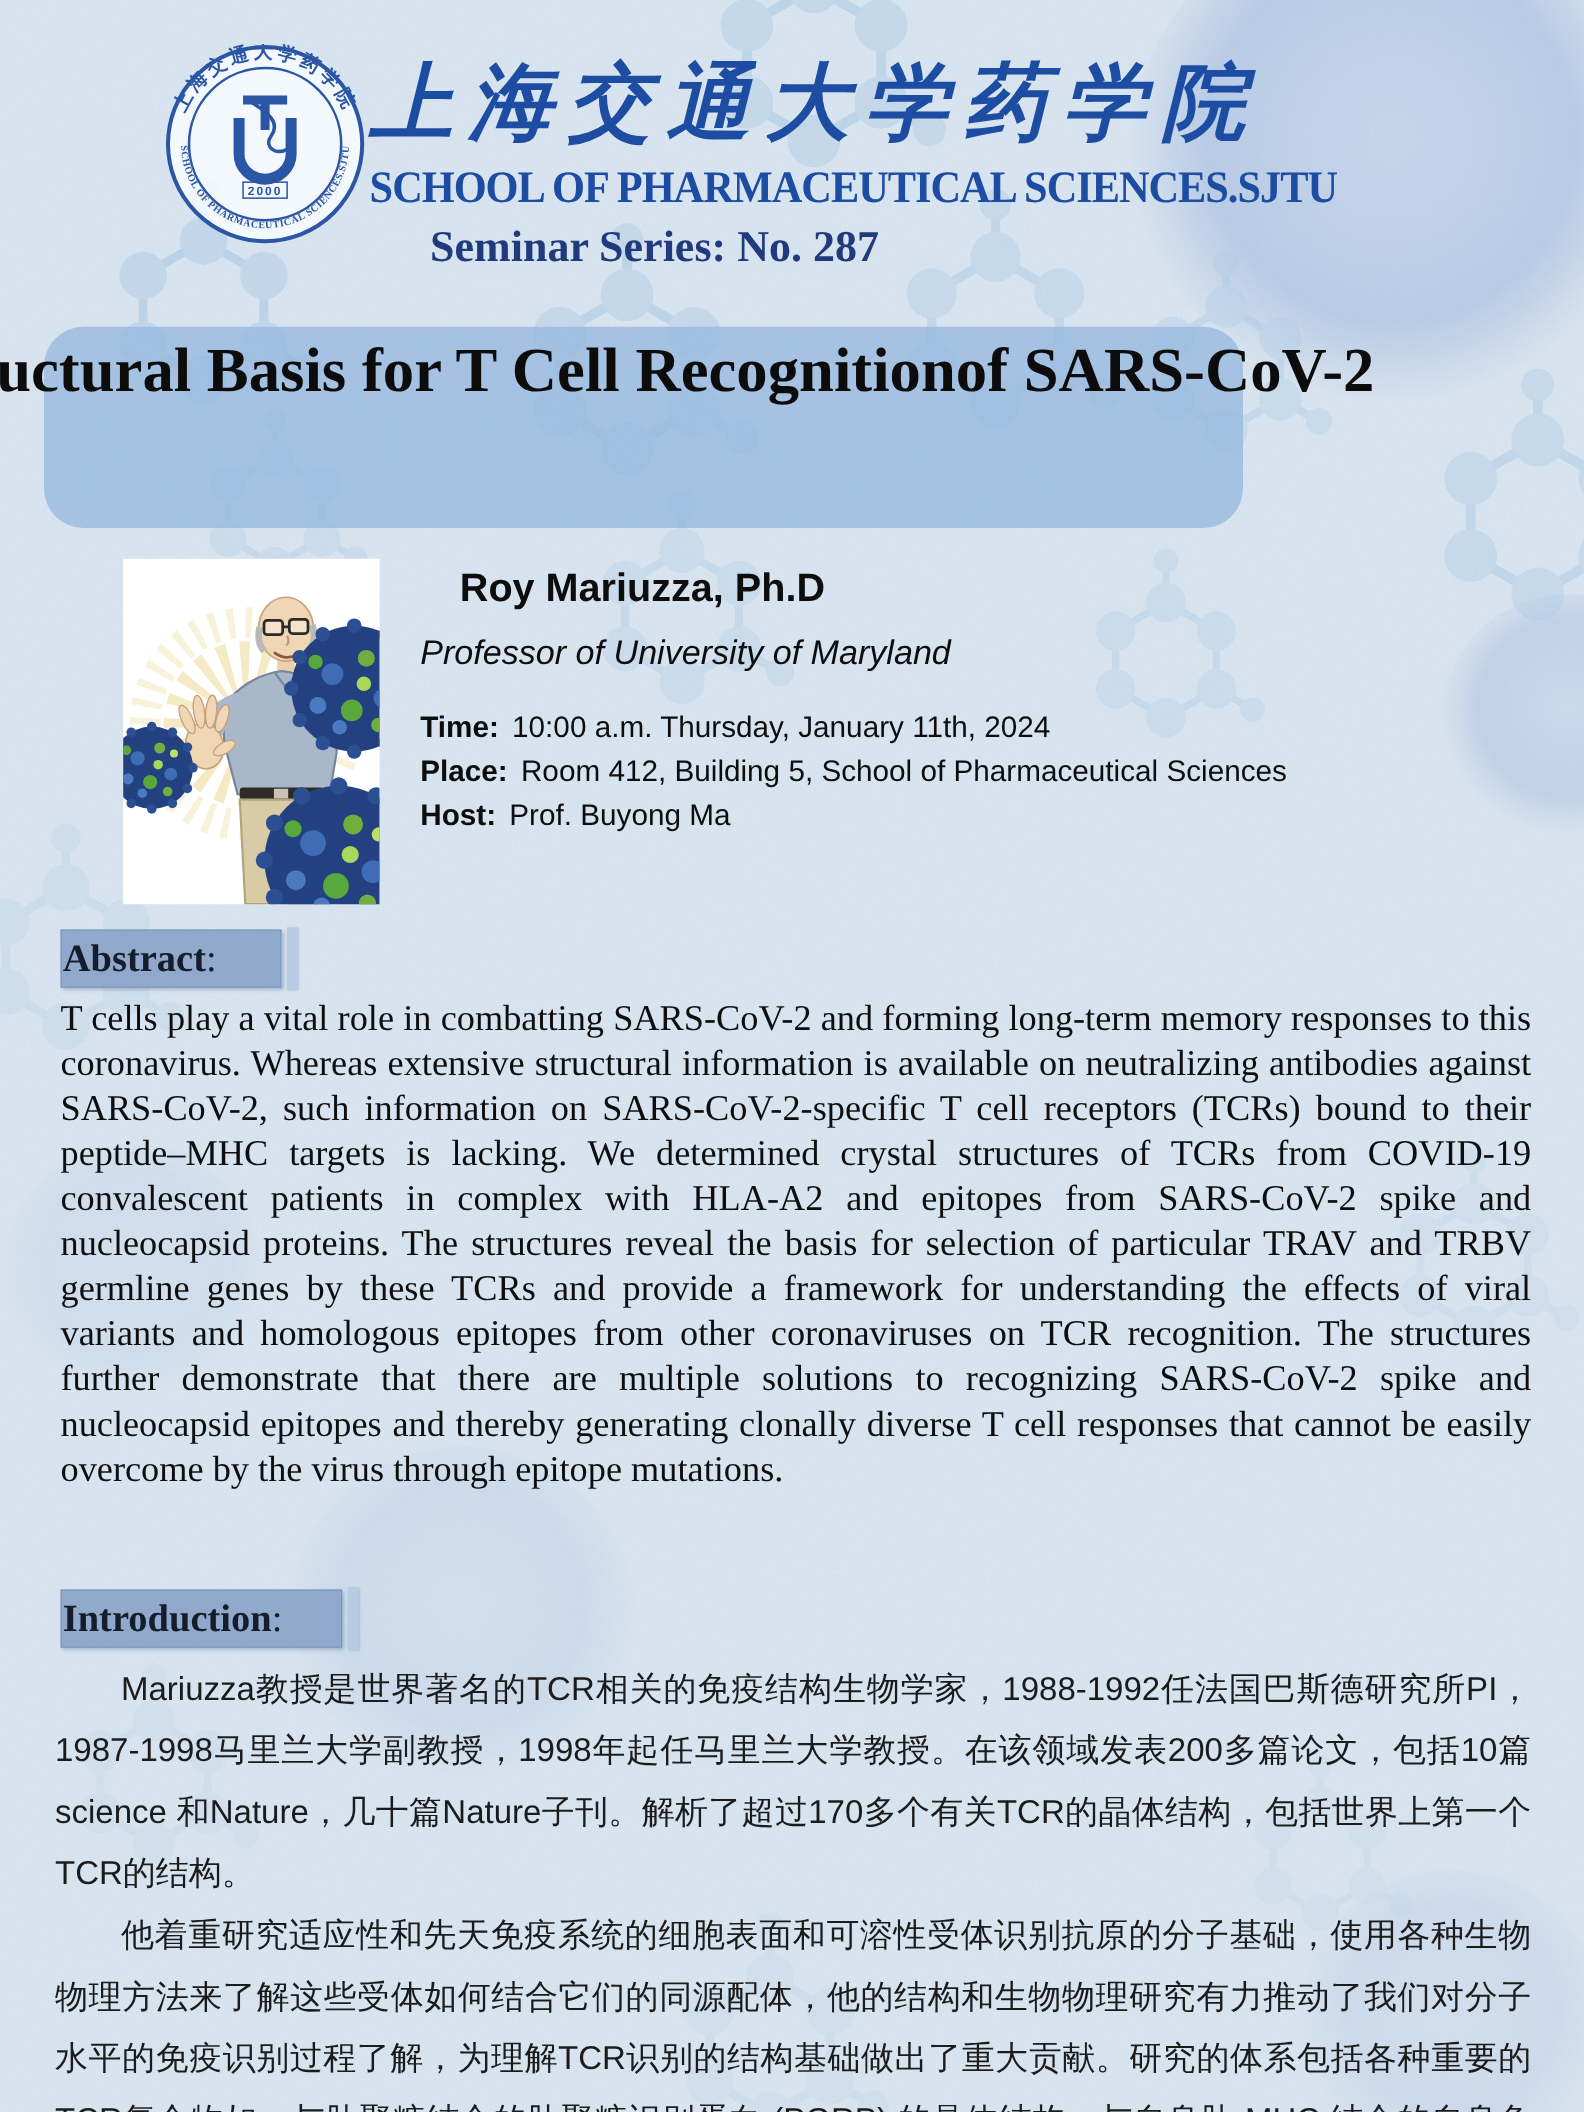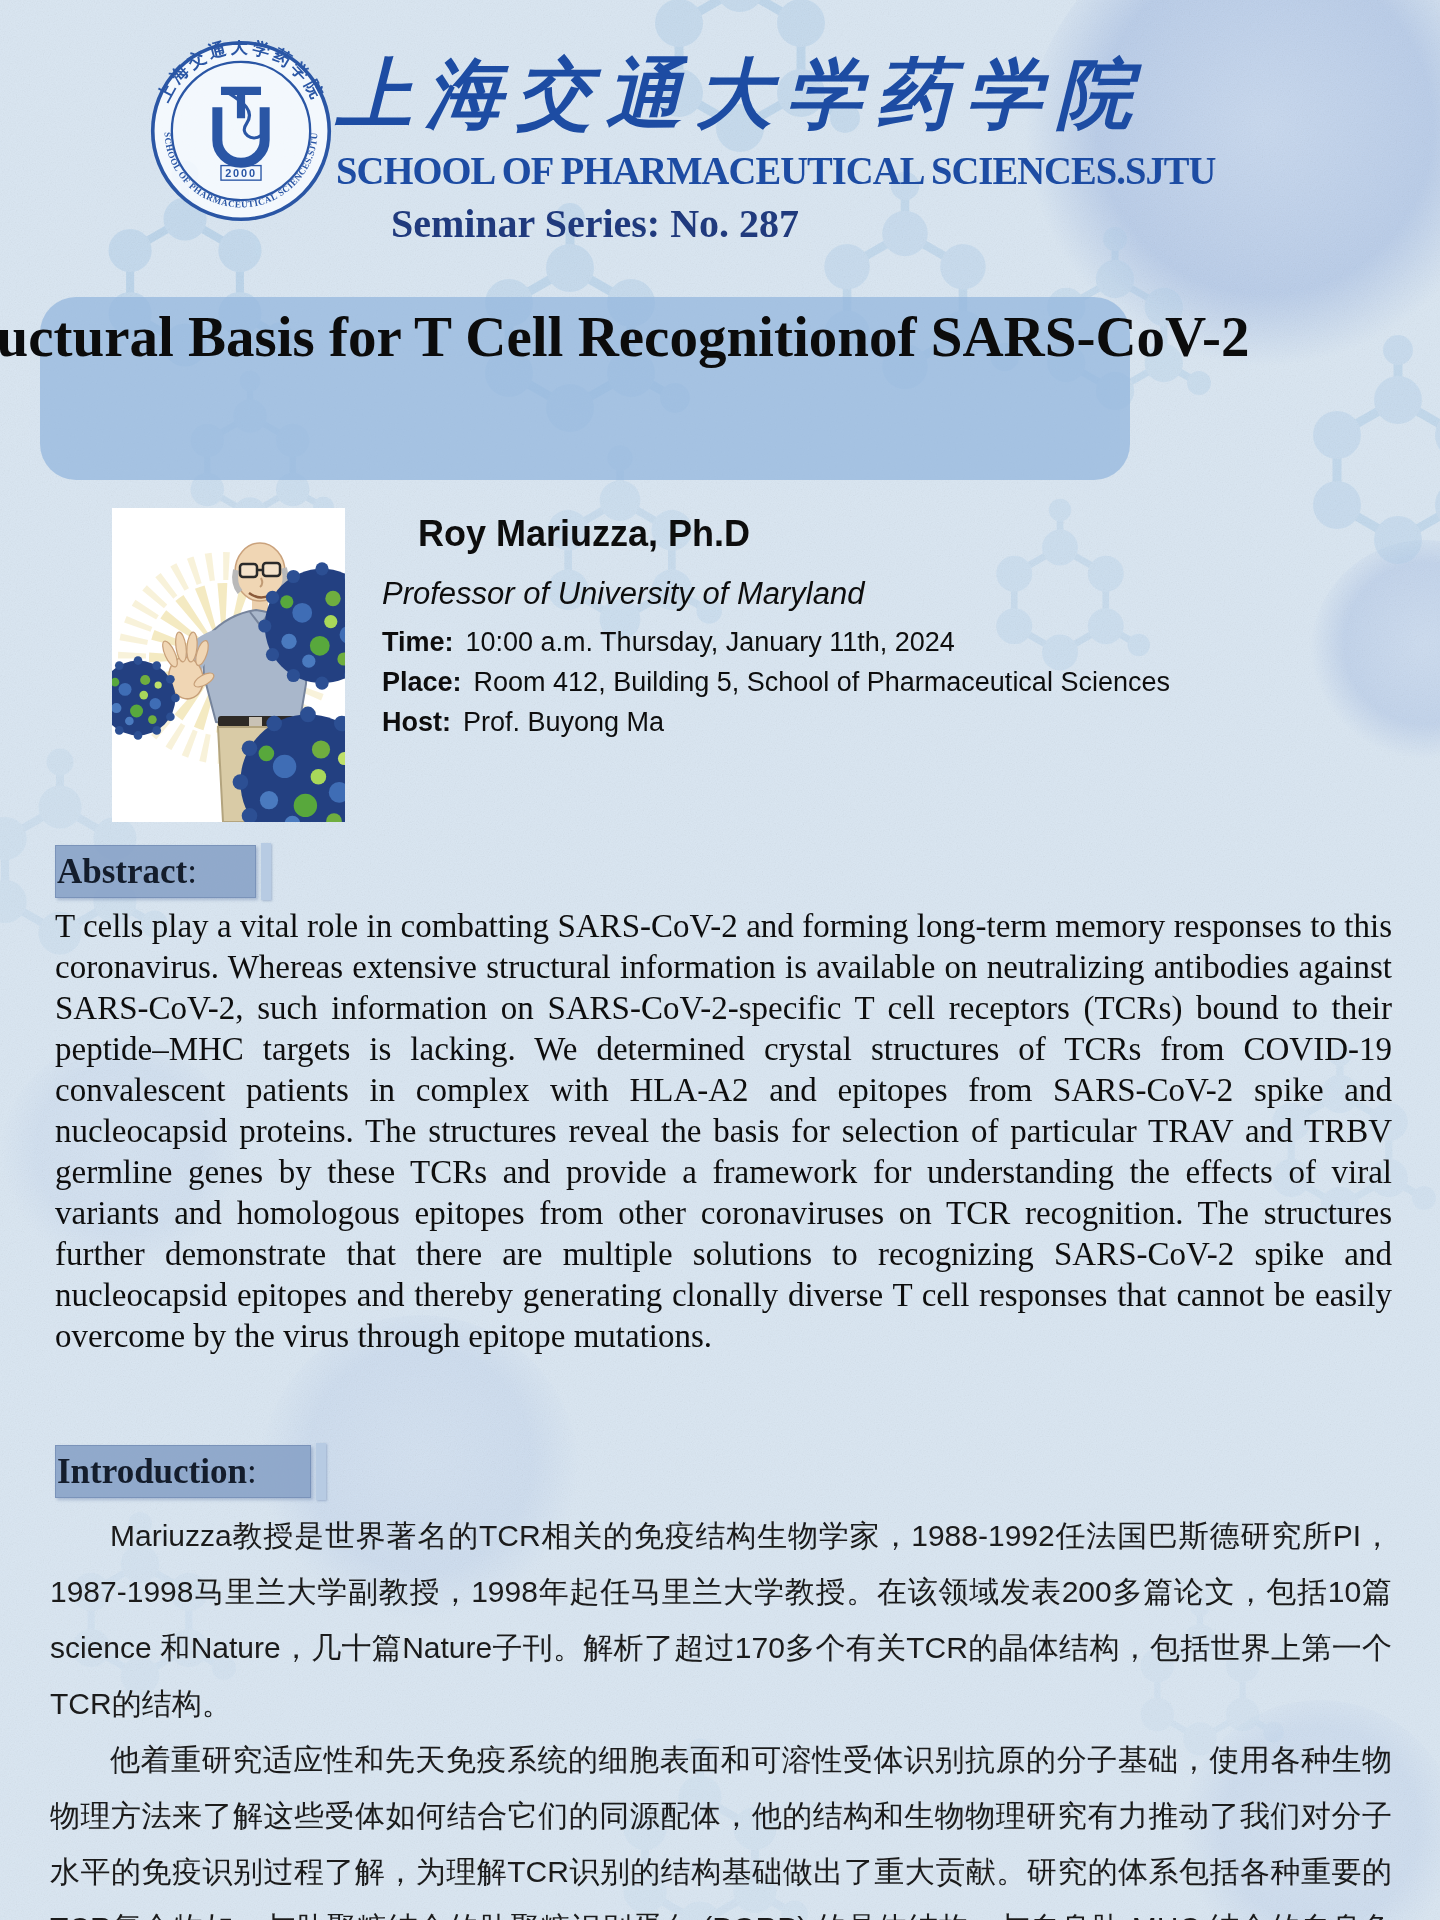--- a/index.html
+++ b/index.html
@@ -50,21 +50,21 @@
     font-weight:700; font-size:57px; line-height:79px; color:#0c0c0c;
     white-space:nowrap;
   }
 
   
   .portrait-box { position:absolute; left:112px; top:508px; width:233px; height:314px; background:#ffffff; }
   .portrait-box svg { display:block; width:100%; height:100%; }
   .speaker-info { position:absolute; left:382px; top:512px; width:1000px; }
   .speaker-name { font-weight:700; font-size:36px; line-height:44px; color:#0d0d0d;margin-left:36px; }
   .speaker-affiliation { font-style:italic; font-size:31px; line-height:40px; margin-top:18px; color:#0d0d0d; }
-  .speaker-meta { margin-top:8px; }
+  .speaker-meta { margin-top:27px; }
   .meta-row { font-size:27px; line-height:40px; color:#0d0d0d; }
   .meta-label { font-weight:700; margin-right:12px; }
 
   
   .badge {
     position:absolute; left:55px; height:53px;
     background:rgba(134,160,198,0.88);
     border:1px solid rgba(95,120,165,0.45);
     box-shadow:2px 2px 3px rgba(110,135,175,0.45);
     font-family:"Liberation Serif", serif;

